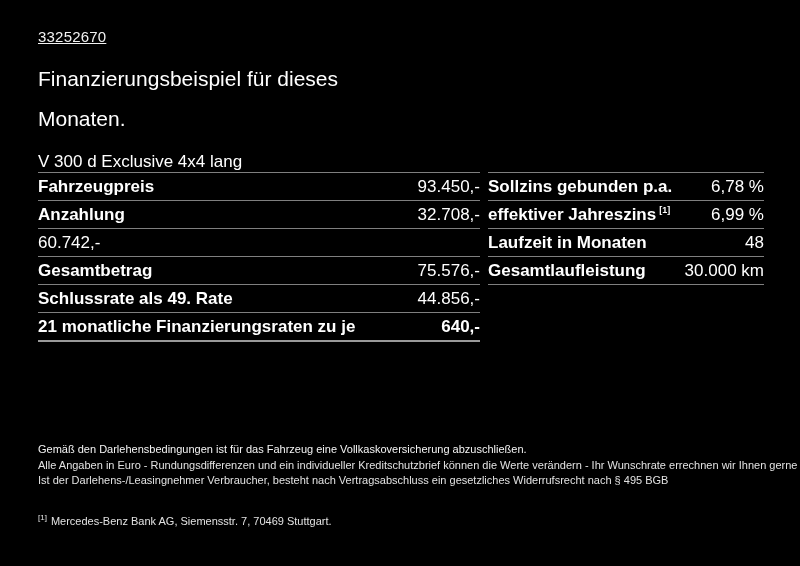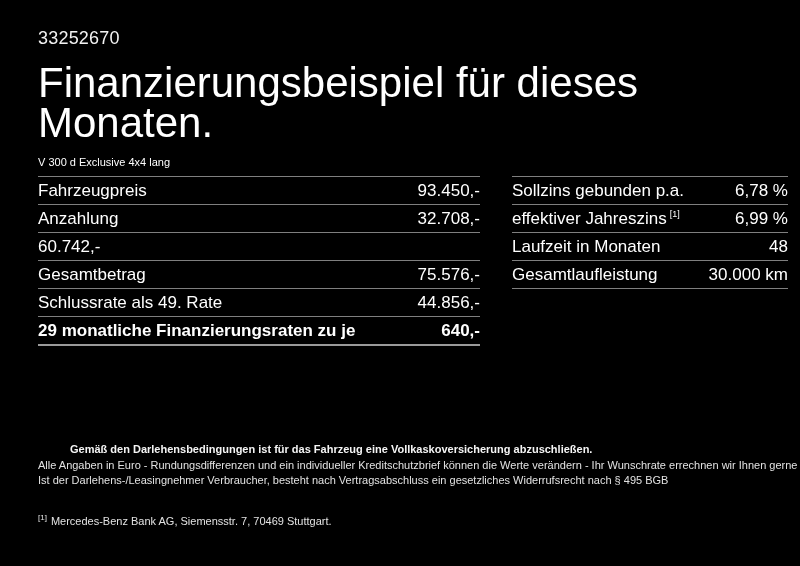--- a/index.html
+++ b/index.html
@@ -12,69 +12,71 @@
     background: #000000;
     color: #ffffff;
     font-family: "Liberation Sans", sans-serif;
     position: relative;
     overflow: hidden;
   }
   .content {
     padding: 28px 28px 0 38px;
   }
   .doc-id {
-    font-size: 18px;
+    font-size: 15px;
     color: #f2f2f2;
     letter-spacing: 0.2px;
+    text-decoration: underline;
   }
   .page-title {
     margin-top: 14px;
-    font-size: 42px;
+    font-size: 21px;
     line-height: 40px;
     font-weight: 400;
     color: #ffffff;
   }
   .vehicle-model {
     margin-top: 13px;
-    font-size: 11px;
+    font-size: 17px;
     height: 20px;
     color: #ffffff;
   }
   .columns {
     display: flex;
     align-items: flex-start;
   }
   .col-left {
     width: 442px;
     flex: 0 0 442px;
   }
   .col-right {
     width: 276px;
     flex: 0 0 276px;
-    margin-left: 32px;
+    margin-left: 8px;
   }
   .table {
     width: 100%;
   }
   .table .row {
     display: flex;
     justify-content: space-between;
     align-items: center;
     height: 27px;
     border-top: 1px solid #7f7f7f;
     font-size: 17px;
   }
   .col-left .table {
     border-bottom: 2px solid #9a9a9a;
   }
   .col-right .table {
     border-bottom: 1px solid #7f7f7f;
   }
   .row .label {
     white-space: nowrap;
+    font-weight: bold;
   }
   .row .value {
     white-space: nowrap;
     text-align: center;
   }
   .row.bold {
     font-weight: bold;
   }
   .label sup {
     font-size: 9px;
@@ -84,24 +86,23 @@
   .footer {
     position: absolute;
     left: 38px;
     right: 28px;
     top: 442px;
     font-size: 11px;
     line-height: 15.5px;
     color: #e2e2e2;
   }
   .footer .note-bold {
-    font-weight: bold;
+    font-weight: normal;
     color: #f5f5f5;
     white-space: nowrap;
-    margin-left: 32px;
   }
   .footer .note {
     white-space: nowrap;
   }
   .footer .footnote {
     margin-top: 25px;
     white-space: nowrap;
   }
   .footer .footnote sup {
     font-size: 8px;
@@ -140,21 +141,21 @@
           </div>
           <div class="row">
             <span class="label">Gesamtbetrag</span>
             <span class="value">75.576,-</span>
           </div>
           <div class="row">
             <span class="label">Schlussrate als 49. Rate</span>
             <span class="value">44.856,-</span>
           </div>
           <div class="row bold">
-            <span class="label">29 monatliche Finanzierungsraten zu je</span>
+            <span class="label">21 monatliche Finanzierungsraten zu je</span>
             <span class="value">640,-</span>
           </div>
         </div>
     </div>
     <div class="col-right">
       <div class="table" id="conditions-table">
           <div class="row">
             <span class="label">Sollzins gebunden p.a.</span>
             <span class="value">6,78 %</span>
           </div>

